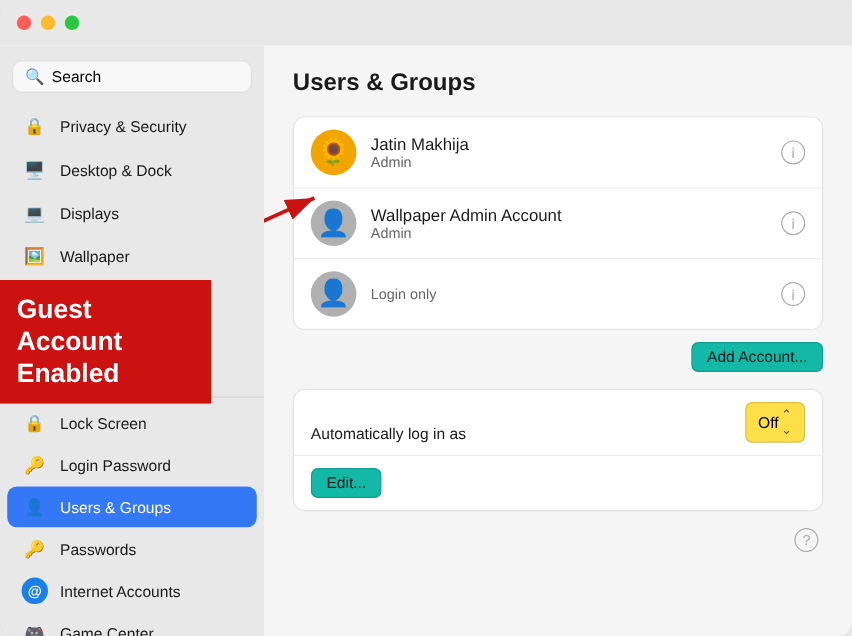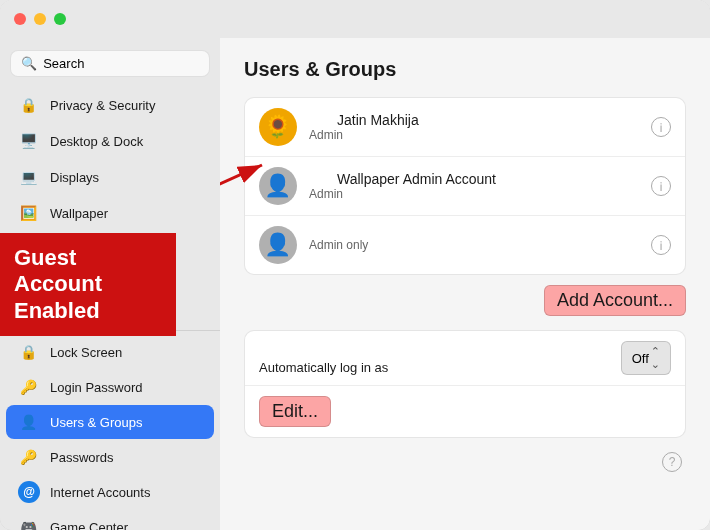--- a/index.html
+++ b/index.html
@@ -171,21 +171,20 @@
     .user-avatar.gray {
       background: #b0b0b0;
     }
     .user-info {
       flex: 1;
     }
     .user-name {
       font-size: 14px;
       font-weight: 500;
       color: #1a1a1a;
-      margin-left: 28px;
     }
     .user-role {
       font-size: 12px;
       color: #666;
     }
     .info-btn {
       width: 20px;
       height: 20px;
       border-radius: 50%;
       border: 1.5px solid #aaa;
@@ -196,25 +195,25 @@
       color: #aaa;
       cursor: pointer;
       flex-shrink: 0;
     }
     .add-account-row {
       display: flex;
       justify-content: flex-end;
       margin-bottom: 14px;
     }
     .add-account-btn {
-      background: #fca5a5;
+      background: #14b8a6;
       border: 1px solid rgba(0,0,0,0.15);
       border-radius: 6px;
       padding: 4px 12px;
-      font-size: 18px;
+      font-size: 13px;
       color: #1a1a1a;
       cursor: pointer;
     }
     .settings-section {
       background: white;
       border-radius: 10px;
       border: 1px solid rgba(0,0,0,0.1);
       overflow: hidden;
       margin-bottom: 14px;
     }
@@ -227,21 +226,21 @@
     }
     .settings-row:last-child {
       border-bottom: none;
     }
     .settings-label {
       flex: 1;
       font-size: 13px;
       color: #1a1a1a;
     }
     .stepper-btn {
-      background: #e5e5e5;
+      background: #fde047;
       border: 1px solid rgba(0,0,0,0.15);
       border-radius: 6px;
       padding: 3px 10px;
       font-size: 13px;
       cursor: pointer;
       display: flex;
       align-items: center;
       gap: 2px;
     }
     .help-row {
@@ -377,21 +376,21 @@
             <div class="user-role">Admin</div>
           </div>
           <div class="info-btn">ℹ</div>
         </div>
 
         <div class="user-row">
           <div class="user-avatar gray">
             <span style="font-size:22px;color:#fff;">👤</span>
           </div>
           <div class="user-info">
-            <div class="user-role">Admin only</div>
+            <div class="user-role">Login only</div>
           </div>
           <div class="info-btn">ℹ</div>
         </div>
       </div>
 
       <div class="add-account-row">
         <button class="add-account-btn">Add Account...</button>
       </div>
 
       <div class="settings-section">

